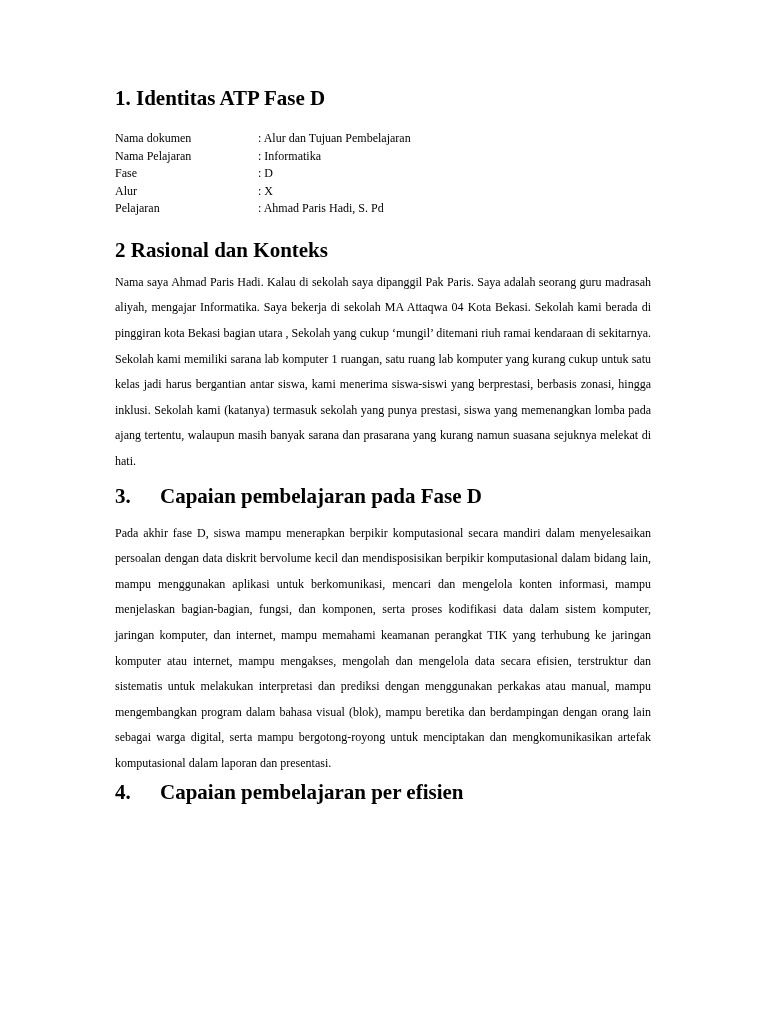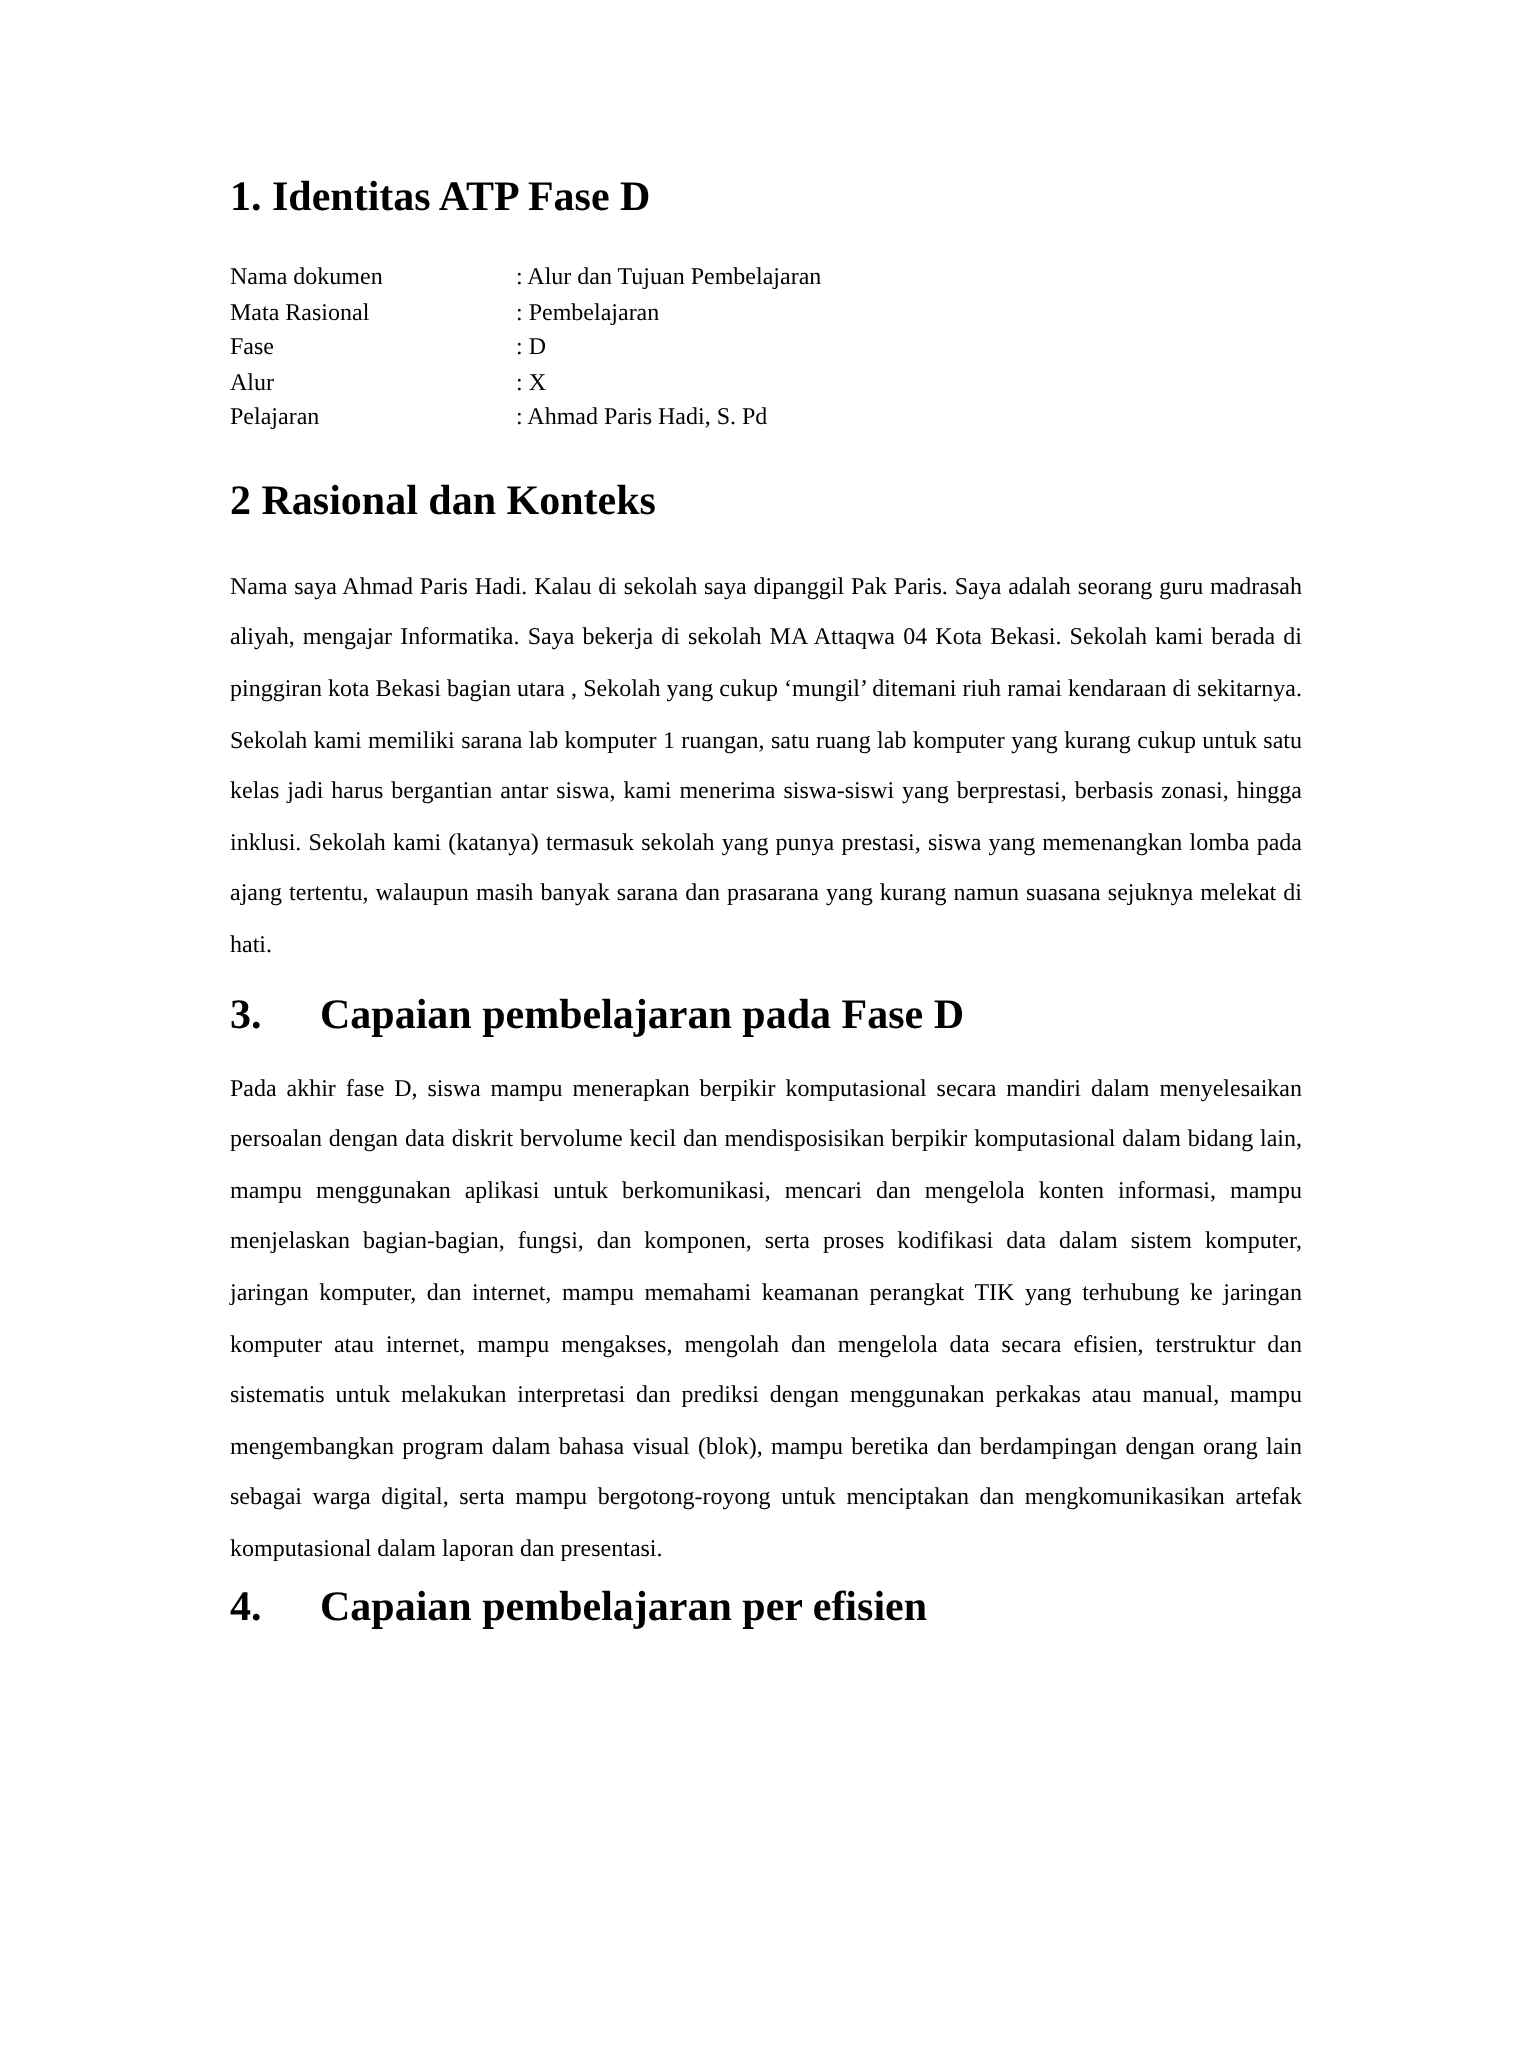--- a/index.html
+++ b/index.html
@@ -40,21 +40,21 @@
   }
   .identity-row {
     display: flex;
   }
   .identity-label {
     flex: 0 0 143px;
   }
   .identity-value {
     flex: 1 1 auto;
   }
-  .h2 { margin-bottom: 19px; }
+  .h2 { margin-bottom: 8px; }
   .body-para {
     font-size: 12px;
     line-height: 25.6px;
     text-align: justify;
     margin: 0;
   }
   .para-rasional { margin-bottom: 9px; }
   .h3 { margin-bottom: 13px; }
   .para-capaian { margin-bottom: 3px; }
 </style>
@@ -64,22 +64,22 @@
 <div class="page">
 
   <h1 class="doc-heading h1-top">1. Identitas ATP Fase D</h1>
 
   <div class="identity-list">
     <div class="identity-row">
       <span class="identity-label">Nama dokumen</span>
       <span class="identity-value">: Alur dan Tujuan Pembelajaran</span>
     </div>
     <div class="identity-row">
-      <span class="identity-label">Mata Rasional</span>
-      <span class="identity-value">: Pembelajaran</span>
+      <span class="identity-label">Nama Pelajaran</span>
+      <span class="identity-value">: Informatika</span>
     </div>
     <div class="identity-row">
       <span class="identity-label">Fase</span>
       <span class="identity-value">: D</span>
     </div>
     <div class="identity-row">
       <span class="identity-label">Alur</span>
       <span class="identity-value">: X</span>
     </div>
     <div class="identity-row">

